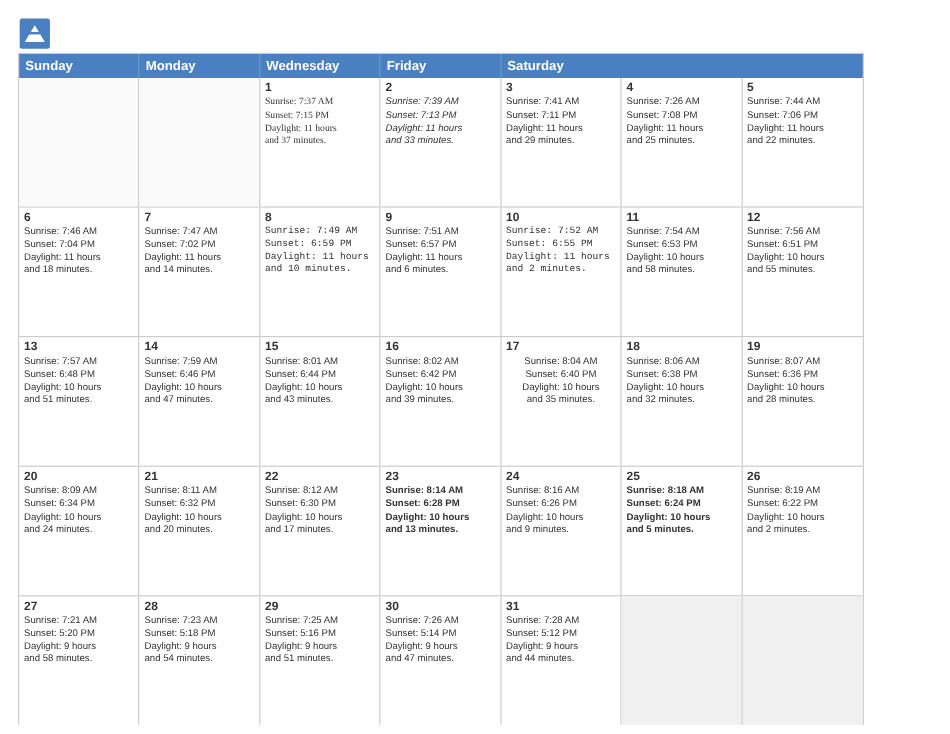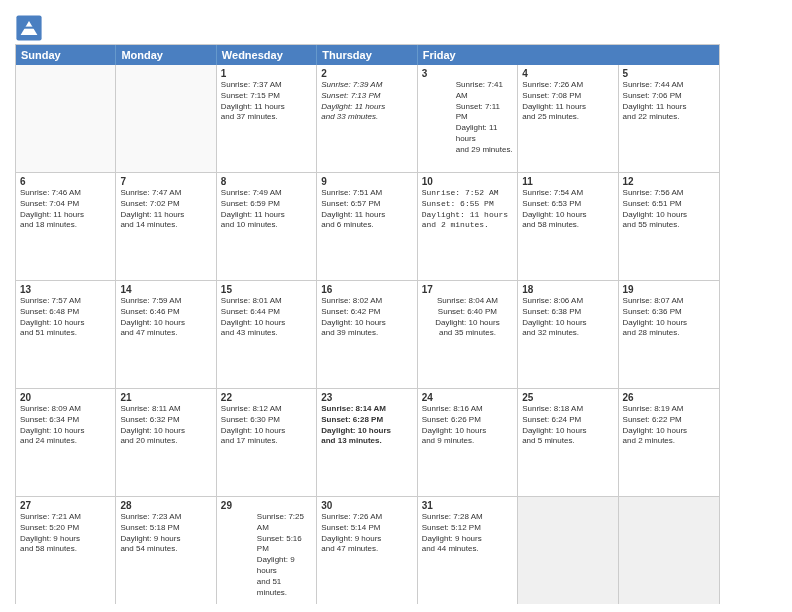--- a/index.html
+++ b/index.html
@@ -140,44 +140,44 @@
       <div class="month-title"></div>
       <div class="subtitle"></div>
     </div>
   </div>
 
   <div class="calendar">
     <div class="cal-header-row">
     <div class="cal-header-cell">Sunday</div>
         <div class="cal-header-cell">Monday</div>
         <div class="cal-header-cell">Wednesday</div>
-        <div class="cal-header-cell">Thursday</div>
         <div class="cal-header-cell">Friday</div>
+        <div class="cal-header-cell">Saturday</div>
       </div>
     <div class="cal-body">
     <div class="cal-row">
           <div class="cal-cell empty"></div>
           <div class="cal-cell empty"></div>
           <div class="cal-cell">
             <span class="day-num">1</span>
-            <div class="cell-text" style="white-space: pre-line;">Sunrise: 7:37 AM
+            <div class="cell-text" style="white-space: pre-line; font-family: Liberation Serif, serif;">Sunrise: 7:37 AM
 Sunset: 7:15 PM
 Daylight: 11 hours
 and 37 minutes.</div>
           </div>
           <div class="cal-cell">
             <span class="day-num">2</span>
             <div class="cell-text" style="white-space: pre-line; font-style: italic;">Sunrise: 7:39 AM
 Sunset: 7:13 PM
 Daylight: 11 hours
 and 33 minutes.</div>
           </div>
           <div class="cal-cell">
             <span class="day-num">3</span>
-            <div class="cell-text" style="white-space: pre-line; margin-left: 34px;">Sunrise: 7:41 AM
+            <div class="cell-text" style="white-space: pre-line;">Sunrise: 7:41 AM
 Sunset: 7:11 PM
 Daylight: 11 hours
 and 29 minutes.</div>
           </div>
           <div class="cal-cell">
             <span class="day-num">4</span>
             <div class="cell-text" style="white-space: pre-line;">Sunrise: 7:26 AM
 Sunset: 7:08 PM
 Daylight: 11 hours
 and 25 minutes.</div>
@@ -200,21 +200,21 @@
           </div>
           <div class="cal-cell">
             <span class="day-num">7</span>
             <div class="cell-text" style="white-space: pre-line;">Sunrise: 7:47 AM
 Sunset: 7:02 PM
 Daylight: 11 hours
 and 14 minutes.</div>
           </div>
           <div class="cal-cell">
             <span class="day-num">8</span>
-            <div class="cell-text" style="white-space: pre-line;">Sunrise: 7:49 AM
+            <div class="cell-text" style="white-space: pre-line; font-family: Liberation Mono, monospace;">Sunrise: 7:49 AM
 Sunset: 6:59 PM
 Daylight: 11 hours
 and 10 minutes.</div>
           </div>
           <div class="cal-cell">
             <span class="day-num">9</span>
             <div class="cell-text" style="white-space: pre-line;">Sunrise: 7:51 AM
 Sunset: 6:57 PM
 Daylight: 11 hours
 and 6 minutes.</div>
@@ -323,21 +323,21 @@
           </div>
           <div class="cal-cell">
             <span class="day-num">24</span>
             <div class="cell-text" style="white-space: pre-line;">Sunrise: 8:16 AM
 Sunset: 6:26 PM
 Daylight: 10 hours
 and 9 minutes.</div>
           </div>
           <div class="cal-cell">
             <span class="day-num">25</span>
-            <div class="cell-text" style="white-space: pre-line;">Sunrise: 8:18 AM
+            <div class="cell-text" style="white-space: pre-line; font-weight: bold;">Sunrise: 8:18 AM
 Sunset: 6:24 PM
 Daylight: 10 hours
 and 5 minutes.</div>
           </div>
           <div class="cal-cell">
             <span class="day-num">26</span>
             <div class="cell-text" style="white-space: pre-line;">Sunrise: 8:19 AM
 Sunset: 6:22 PM
 Daylight: 10 hours
 and 2 minutes.</div>
@@ -353,21 +353,21 @@
           </div>
           <div class="cal-cell">
             <span class="day-num">28</span>
             <div class="cell-text" style="white-space: pre-line;">Sunrise: 7:23 AM
 Sunset: 5:18 PM
 Daylight: 9 hours
 and 54 minutes.</div>
           </div>
           <div class="cal-cell">
             <span class="day-num">29</span>
-            <div class="cell-text" style="white-space: pre-line; margin-left: 36px;">Sunrise: 7:25 AM
+            <div class="cell-text" style="white-space: pre-line;">Sunrise: 7:25 AM
 Sunset: 5:16 PM
 Daylight: 9 hours
 and 51 minutes.</div>
           </div>
           <div class="cal-cell">
             <span class="day-num">30</span>
             <div class="cell-text" style="white-space: pre-line;">Sunrise: 7:26 AM
 Sunset: 5:14 PM
 Daylight: 9 hours
 and 47 minutes.</div>

